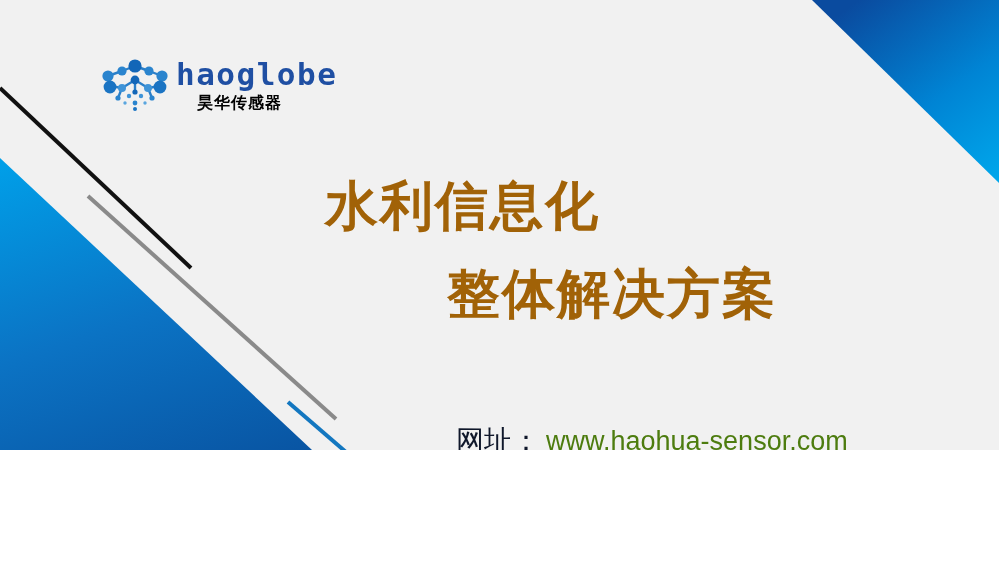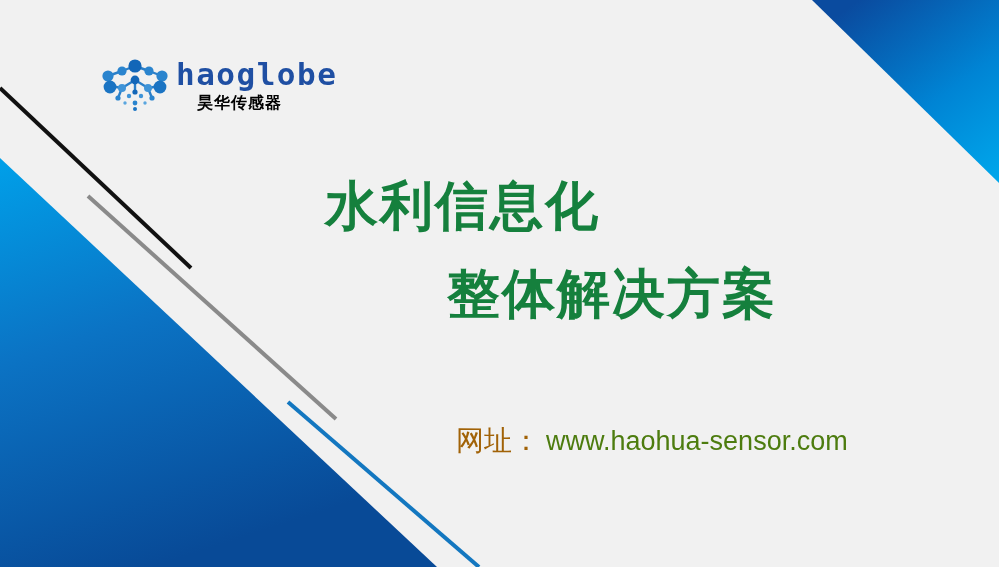--- a/index.html
+++ b/index.html
@@ -3,21 +3,21 @@
 <meta charset="utf-8">
 <style>
   html, body {
     margin: 0;
     padding: 0;
     background: #ffffff;
   }
   #slide {
     position: relative;
     width: 999px;
-    height: 567px;
+    height: 450px;
     overflow: hidden;
     background: #f1f1f1;
     font-family: "Liberation Sans", "DejaVu Sans", sans-serif;
   }
   #bg-svg {
     position: absolute;
     left: 0;
     top: 0;
     width: 999px;
     height: 567px;
@@ -68,39 +68,39 @@
     left: 0;
     top: 0;
     width: 999px;
     height: 567px;
     pointer-events: none;
   }
   .title-line {
     position: absolute;
     font-size: 53px;
     font-weight: 700;
-    color: #15803d;
+    color: #a16207;
     letter-spacing: 2px;
     white-space: nowrap;
     line-height: 62px;
   }
   .title-line-1 { left: 325px; top: 175px; }
   .title-line-2 { left: 447px; top: 263px; font-family: Liberation Serif, serif; }
 
   
   .url-line {
     position: absolute;
     left: 456px;
     top: 421px;
     white-space: nowrap;
     line-height: 40px;
   }
   .url-label {
     font-size: 28px;
-    color: #a16207;
+    color: #0f172a;
     letter-spacing: 0px;
   }
   .url-value {
     font-size: 27px;
     color: #4d7c0f;
     letter-spacing: 0px;
     margin-left: 6px;
   }
 </style>
 </head>

